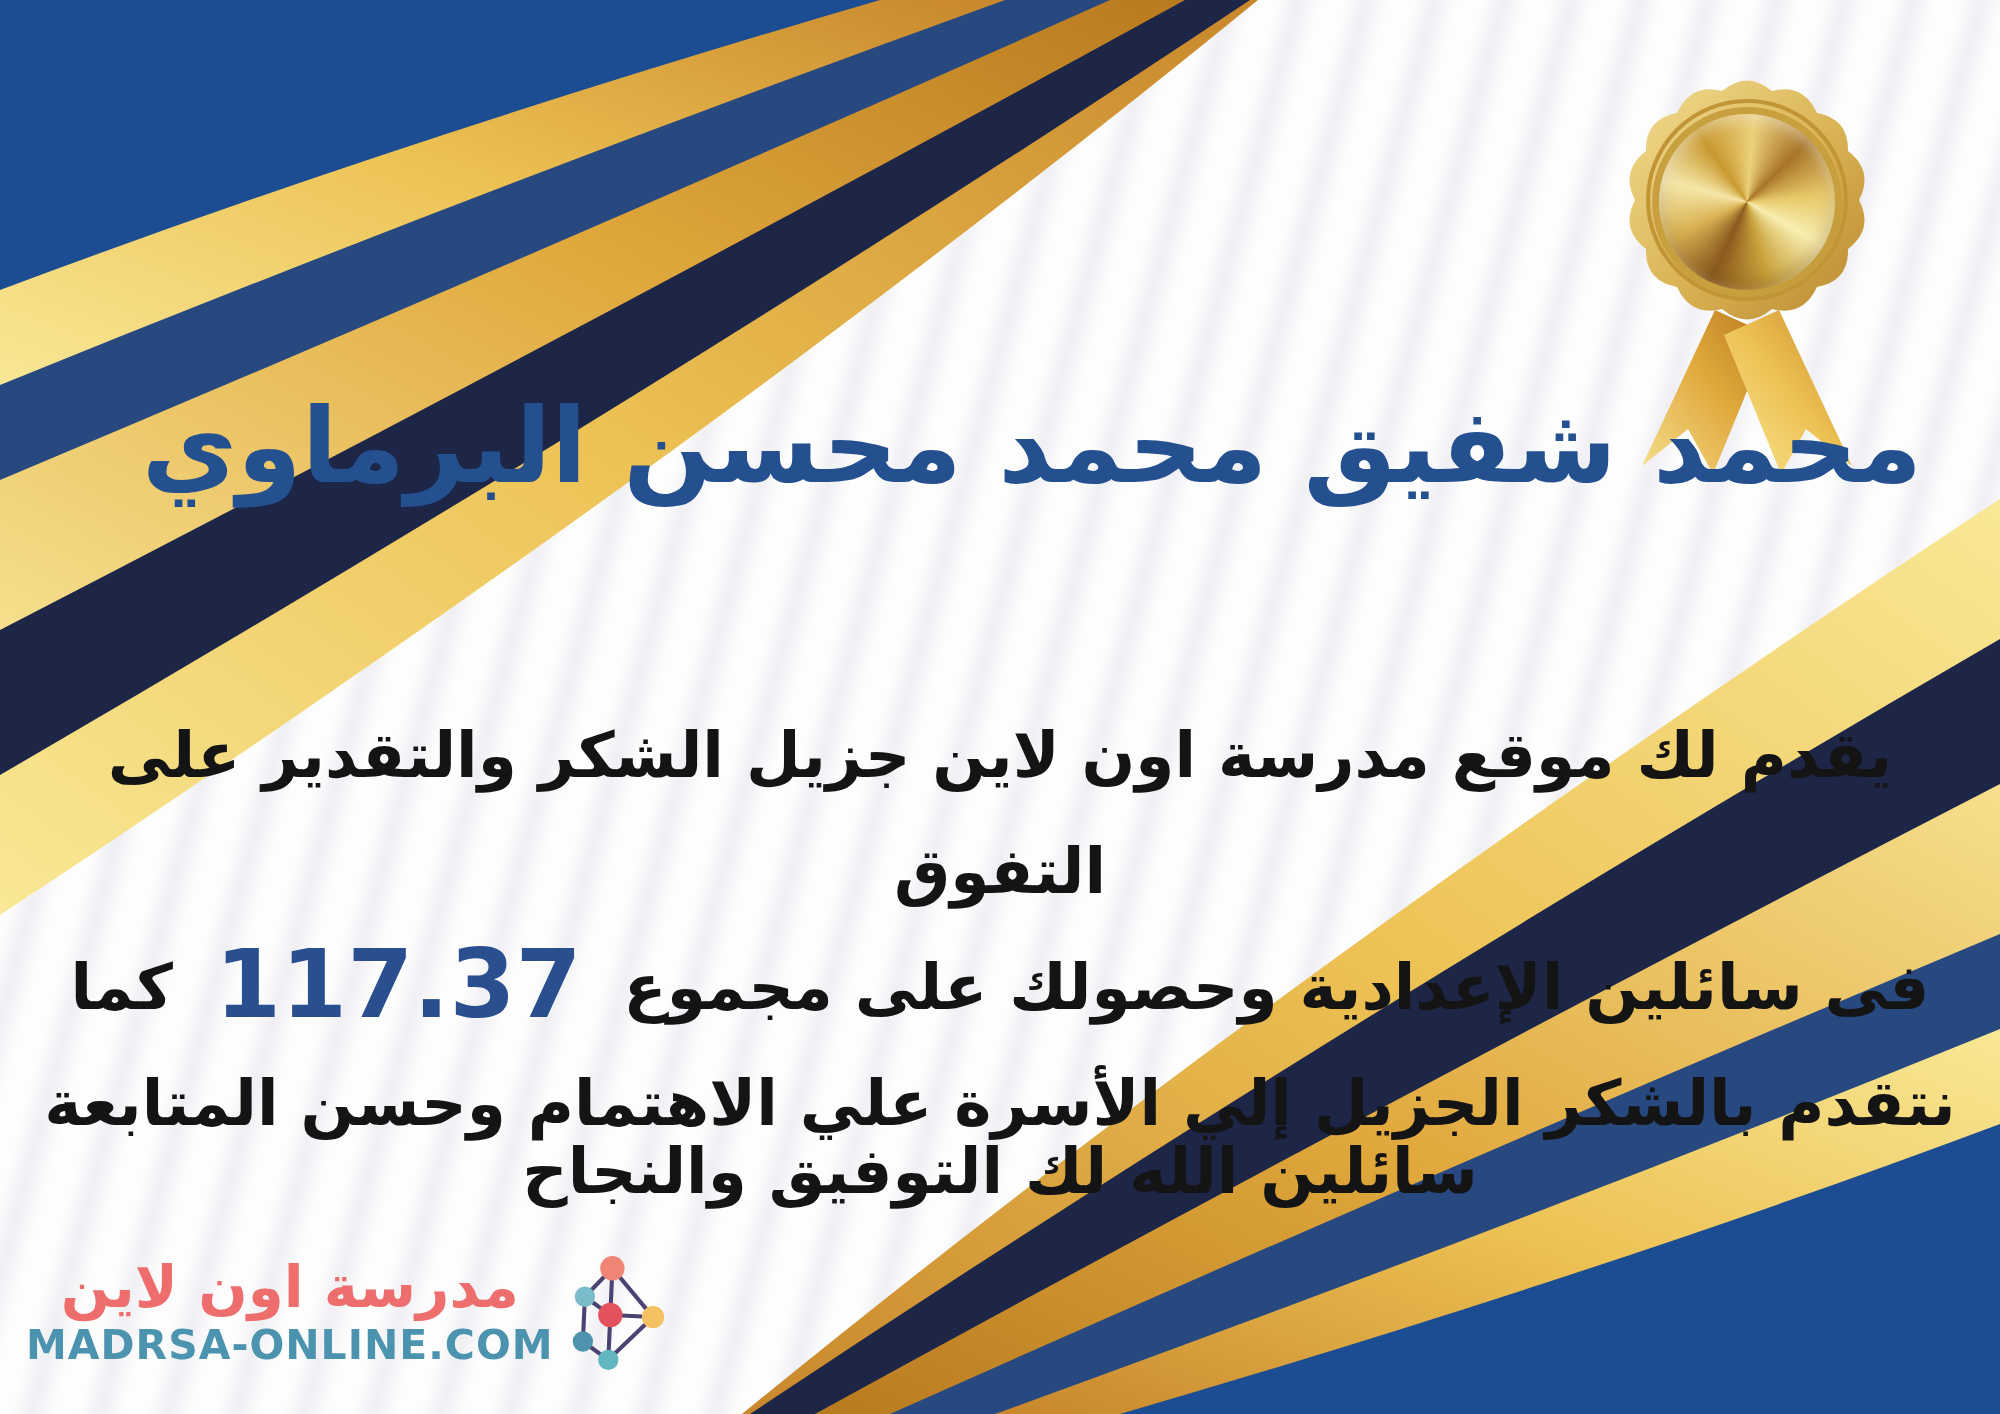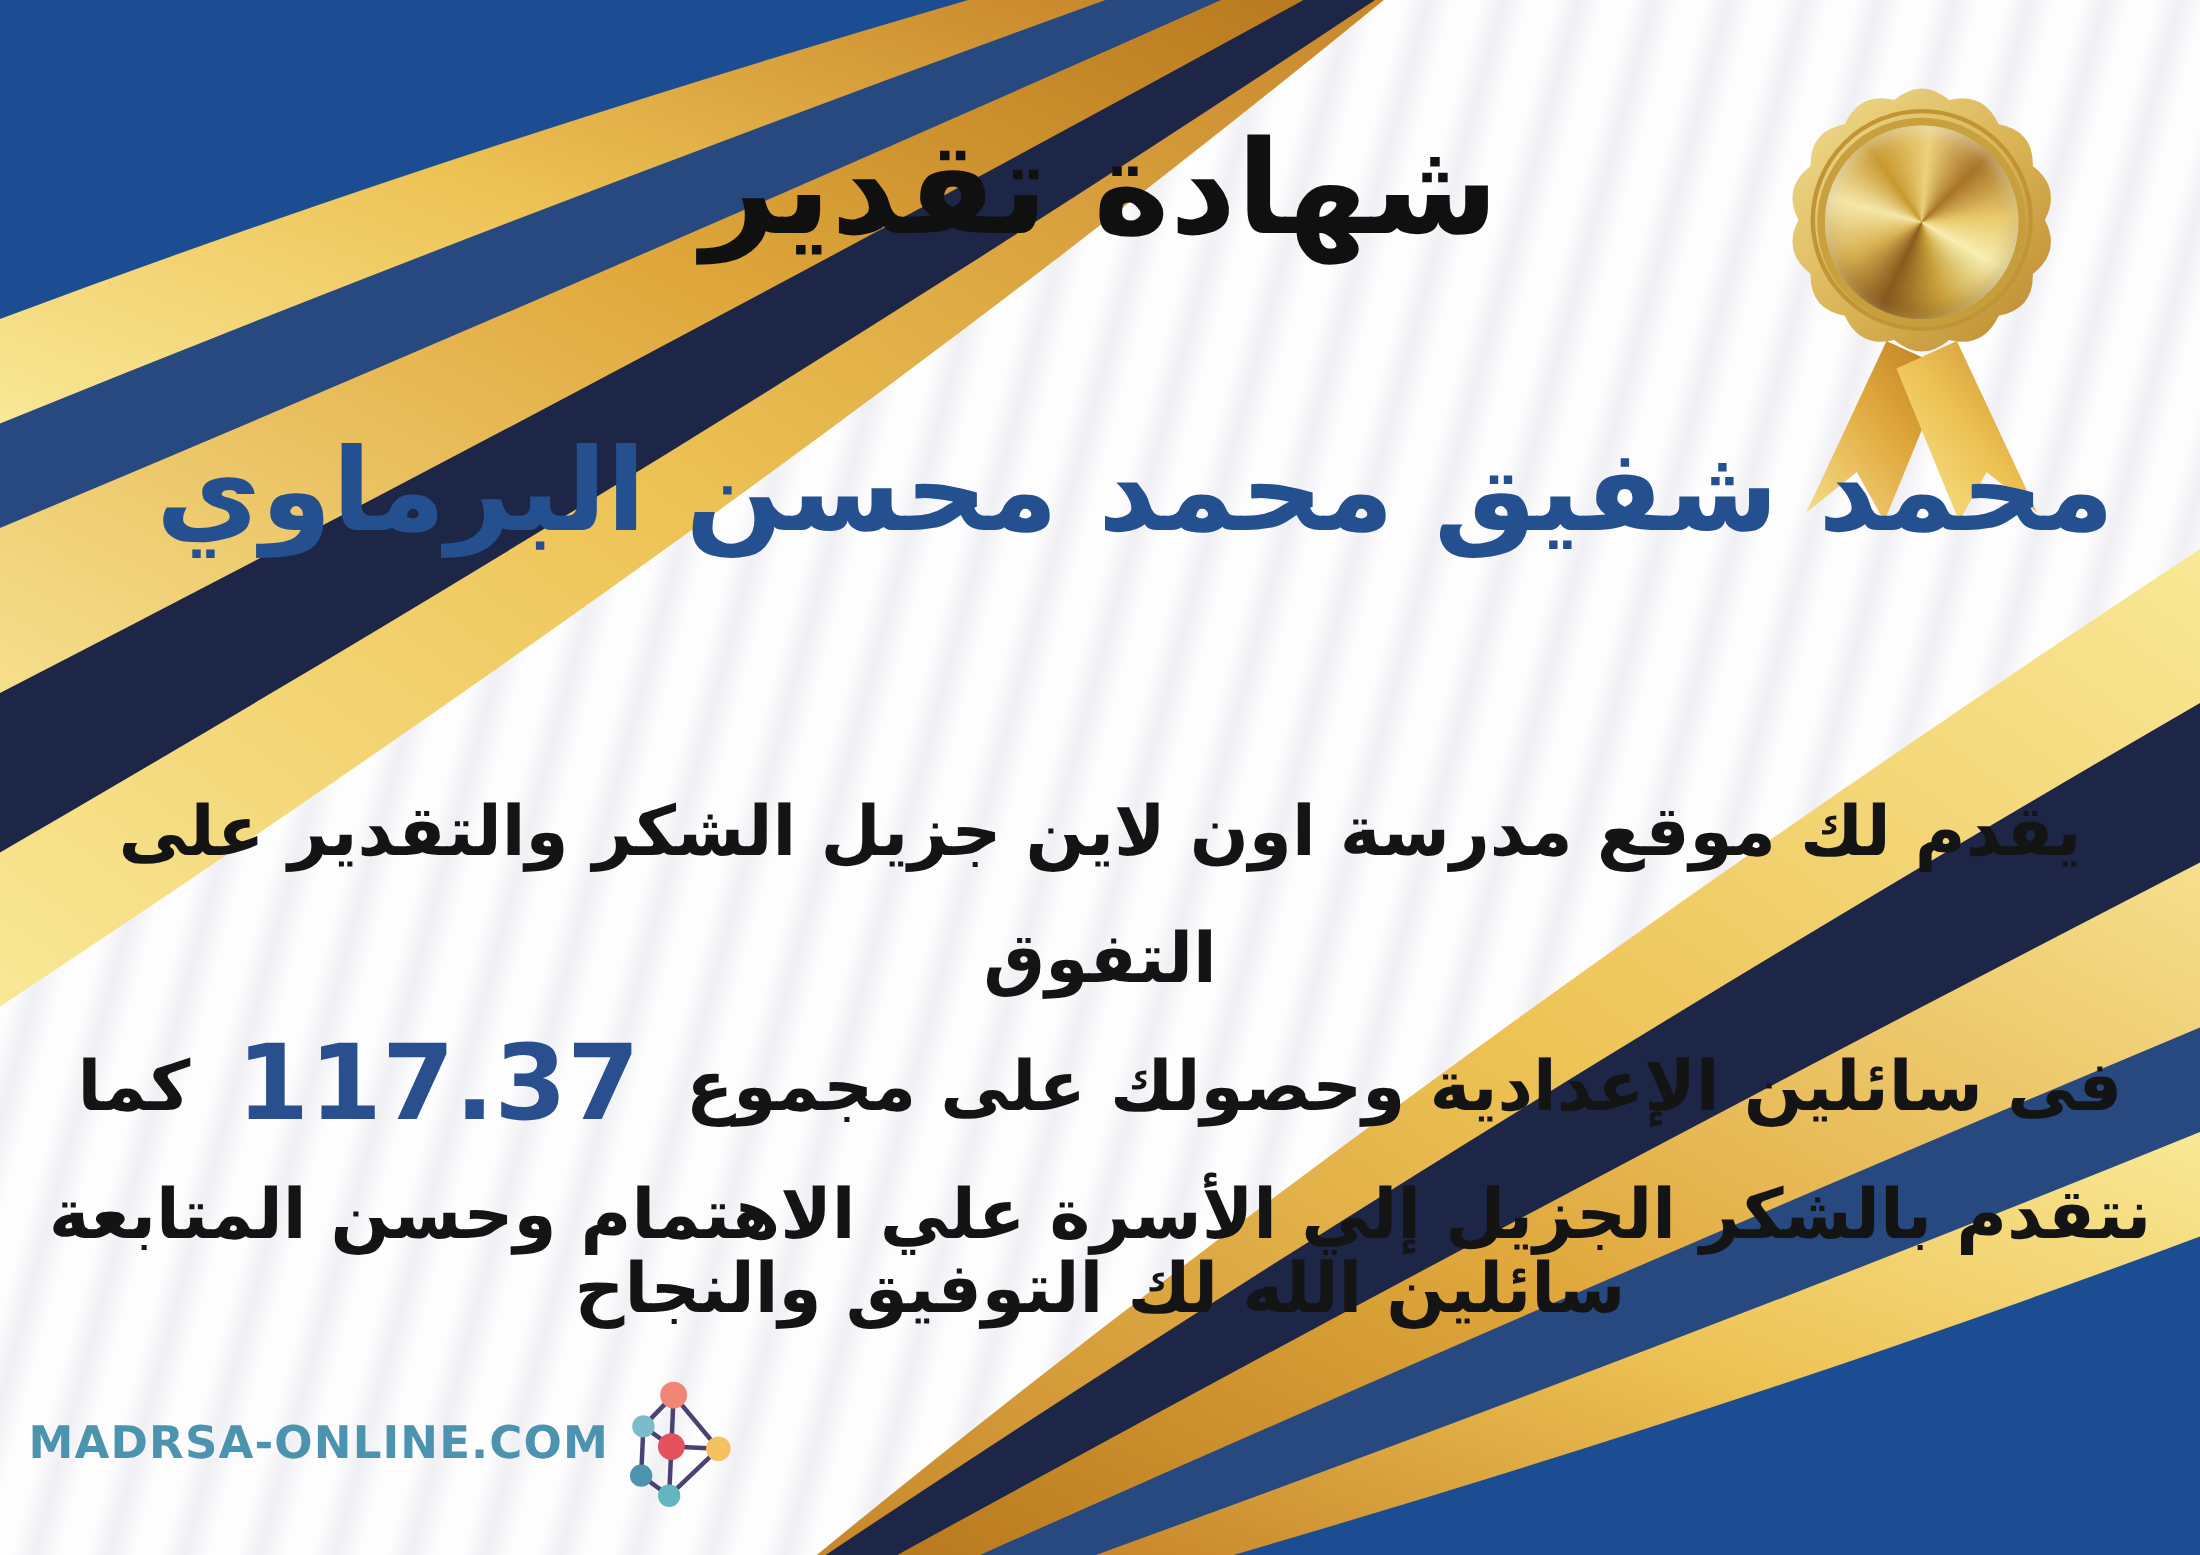--- a/index.html
+++ b/index.html
@@ -123,34 +123,34 @@
                Q1747,330 1722,309 Q1691,317 1677,287 Q1645,281 1646,249
                Q1620,229 1635,200 Q1620,171 1646,151 Q1645,119 1677,113
                Q1691,83 1722,91 Q1747,70 1772,91 Q1803,83 1817,113
                Q1849,119 1848,151 Q1874,171 1859,200 Z" fill="url(#gM)"></path>
       <circle cx="1747" cy="200" r="99" fill="none" stroke="#c19436" stroke-width="4"></circle>
     </g>
   </svg>
 
   <div class="medal-disc"></div>
 
-  <div class="title">شهادة تقدير</div>
 
   <div class="recipient">محمد شفيق محمد محسن البرماوي</div>
 
   <div class="body-text">
     <span>يقدم لك موقع مدرسة اون لاين جزيل الشكر  والتقدير على التفوق</span><br>
     <span>فى سائلين الإعدادية وحصولك على مجموع</span><span class="score">117.37</span><span>كما</span><br>
     <span>نتقدم  بالشكر الجزيل إلي الأسرة علي الاهتمام وحسن المتابعة</span>
   </div>
 
   <div class="closing">سائلين الله لك التوفيق  والنجاح</div>
 
   <div class="logo">
     <div class="logo-text">
+      <div class="logo-arabic">مدرسة اون لاين</div>
       <div class="logo-domain">MADRSA-ONLINE.COM</div>
     </div>
     <svg width="100" height="120" viewBox="0 0 95 118" aria-hidden="true">
       <g stroke="#4a4272" stroke-width="4" fill="none">
         <line x1="40" y1="16" x2="13" y2="44"></line>
         <line x1="40" y1="16" x2="38" y2="62"></line>
         <line x1="40" y1="16" x2="80" y2="64"></line>
         <line x1="13" y1="44" x2="38" y2="62"></line>
         <line x1="38" y1="62" x2="80" y2="64"></line>
         <line x1="13" y1="44" x2="11" y2="88"></line>

